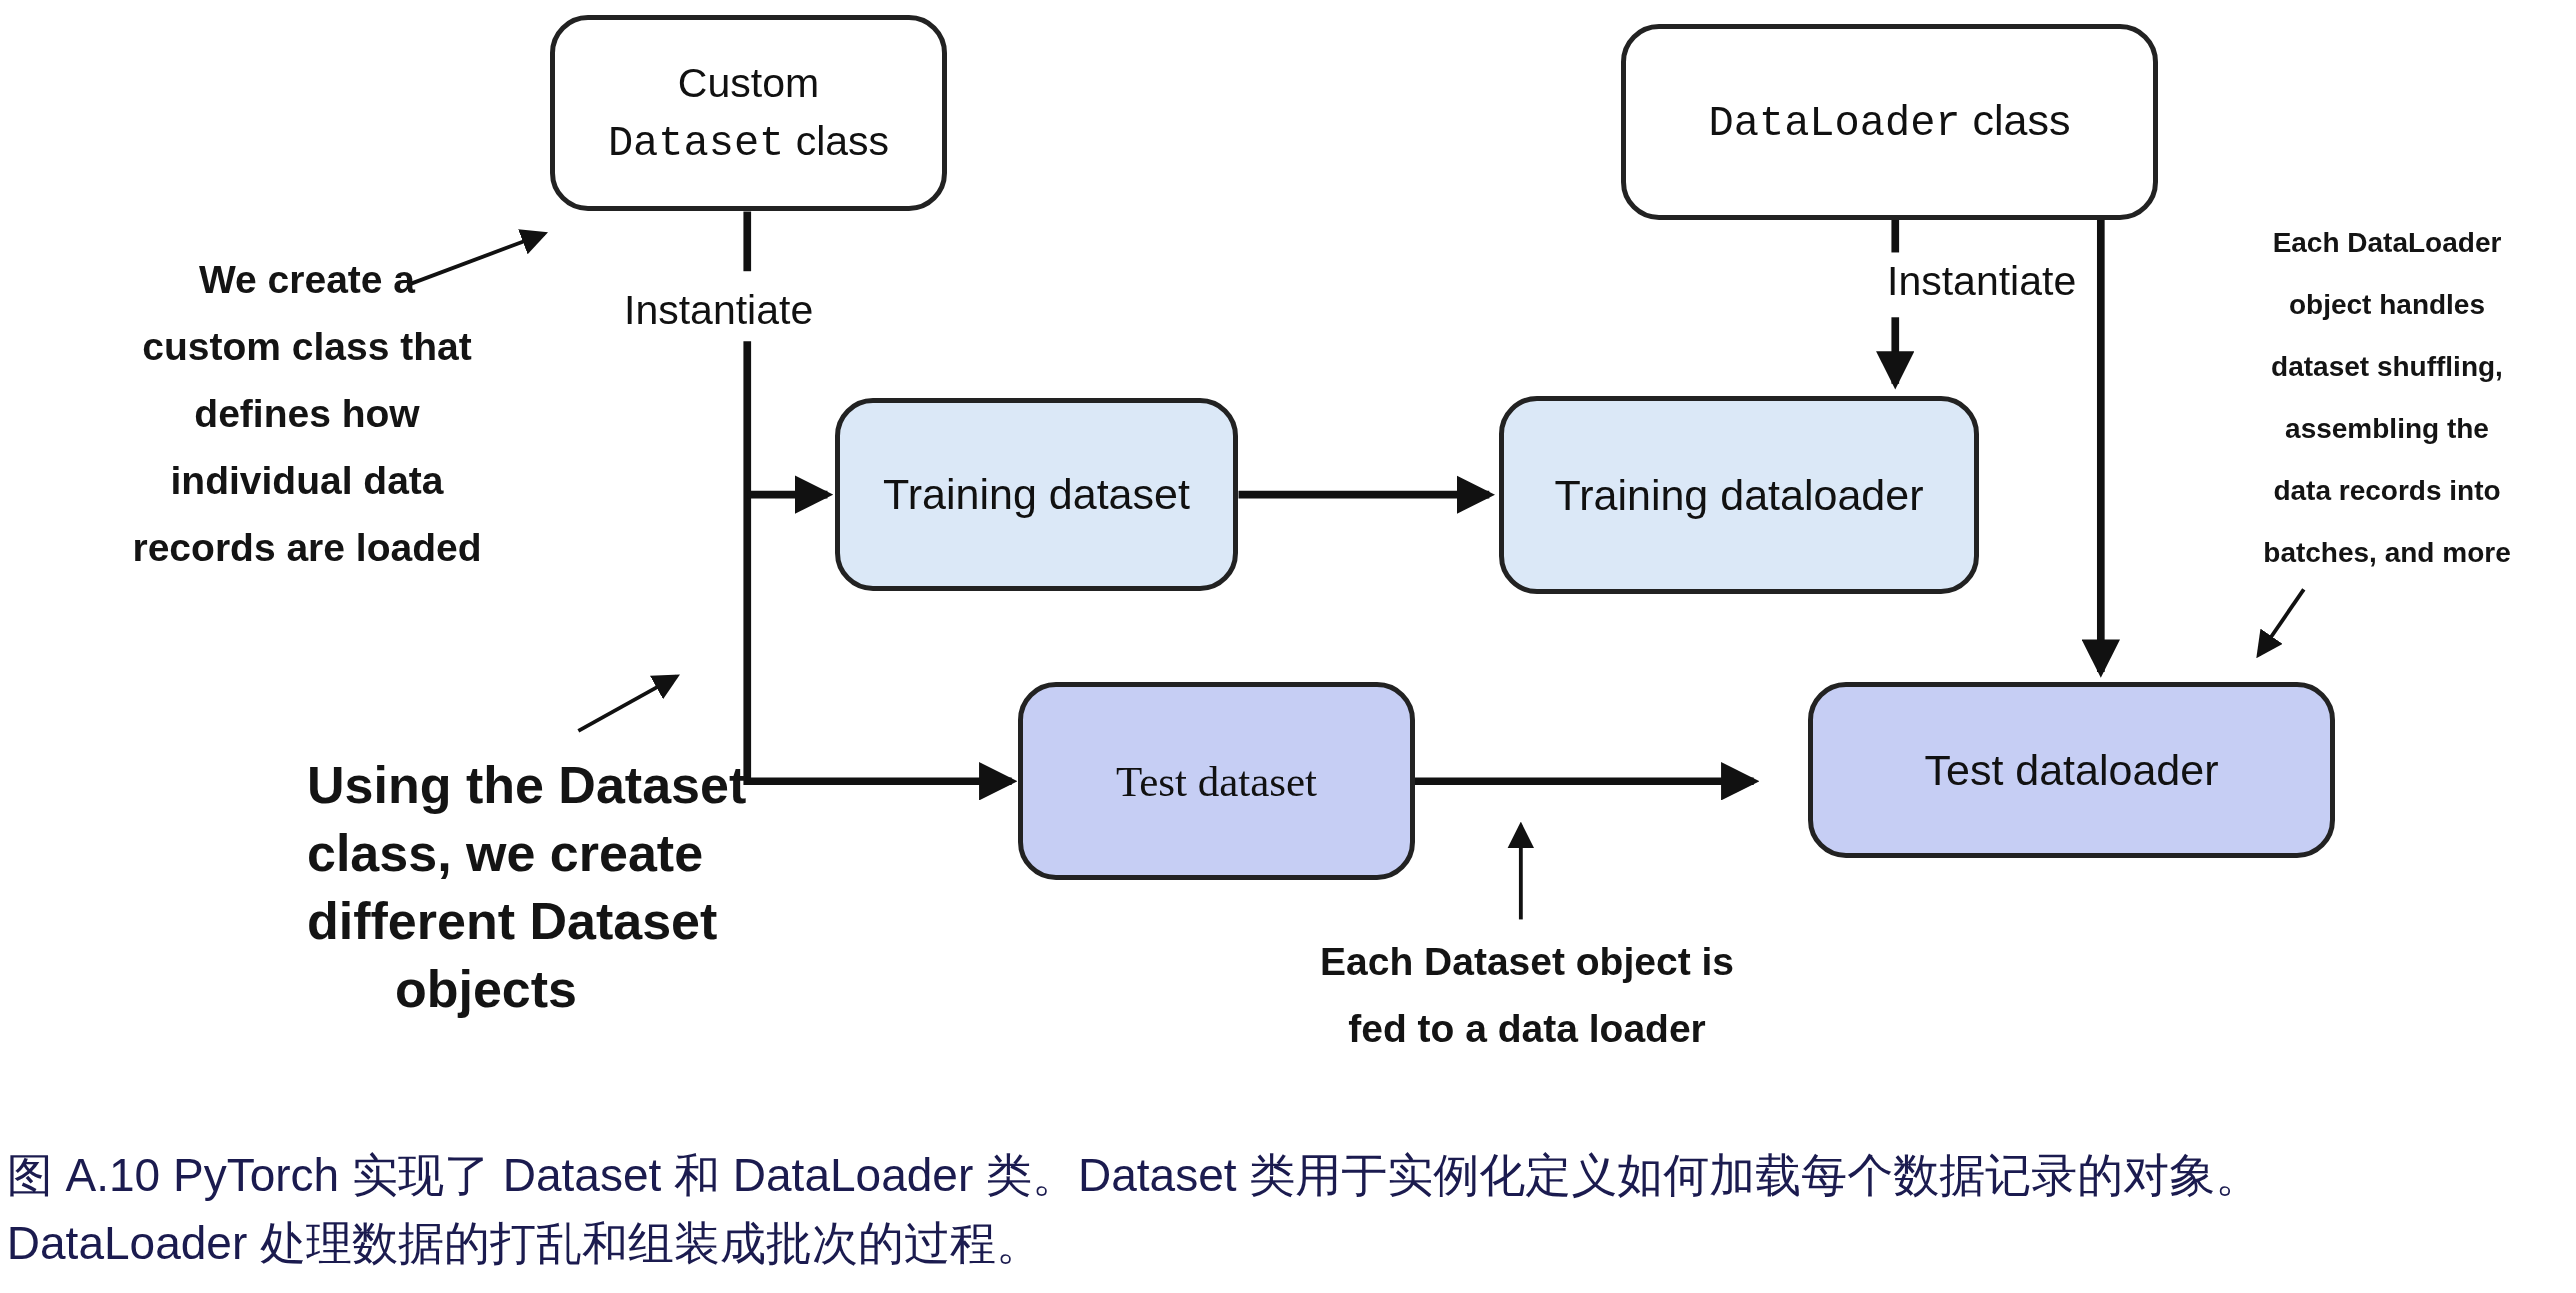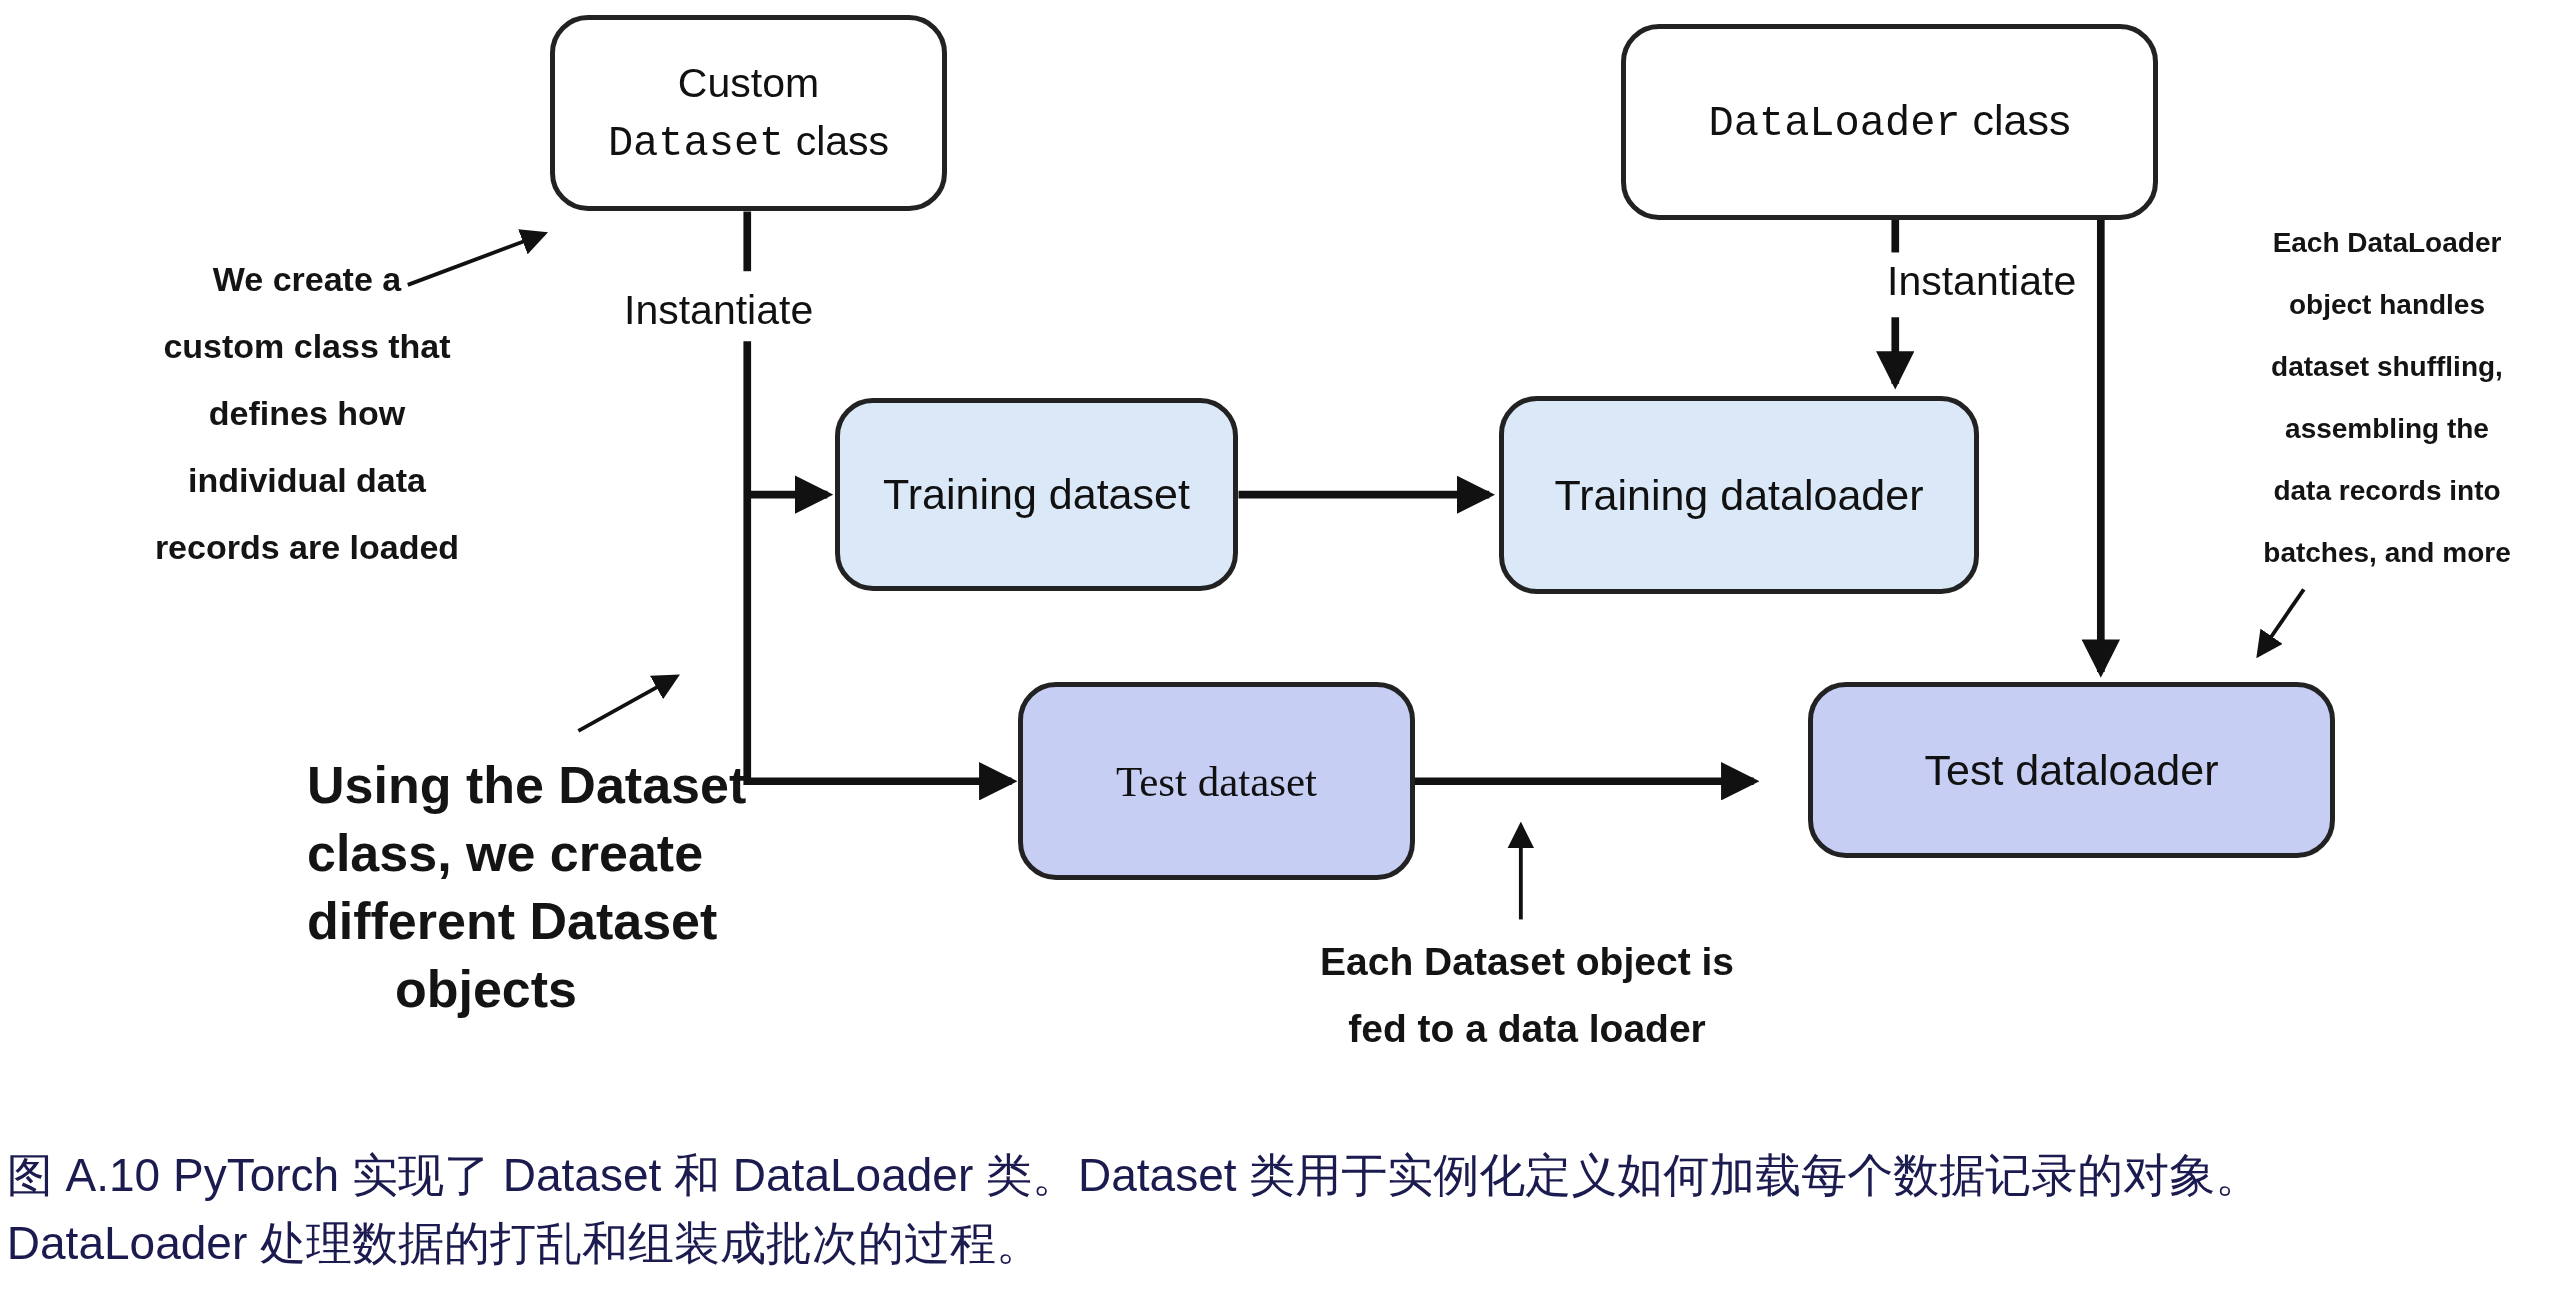--- a/index.html
+++ b/index.html
@@ -34,21 +34,21 @@
     white-space:nowrap;
   }
   .ann{
     position:absolute;
     font-family:"Liberation Sans",sans-serif;
     font-weight:700;
     color:#141414;
     text-align:center;
   }
   .ann div{white-space:nowrap;}
-  .ann--we-create{left:111px;top:246px;width:392px;font-size:34px;line-height:67px;}
+  .ann--we-create{left:111px;top:246px;width:392px;font-size:39px;line-height:67px;}
   .ann--using{left:307px;top:751px;width:358px;font-size:52px;line-height:68px;}
   .ann--each-dl{left:2225px;top:212px;width:324px;font-size:28px;line-height:62px;}
   .ann--fed{left:1314px;top:928px;width:426px;font-size:39px;line-height:67px;}
   .caption{
     position:absolute;
     left:6.8px;top:1141px;width:2559px;
     font:400 46px/68px "Liberation Sans",sans-serif;
     color:#1b1b4f;
   }
 </style>

